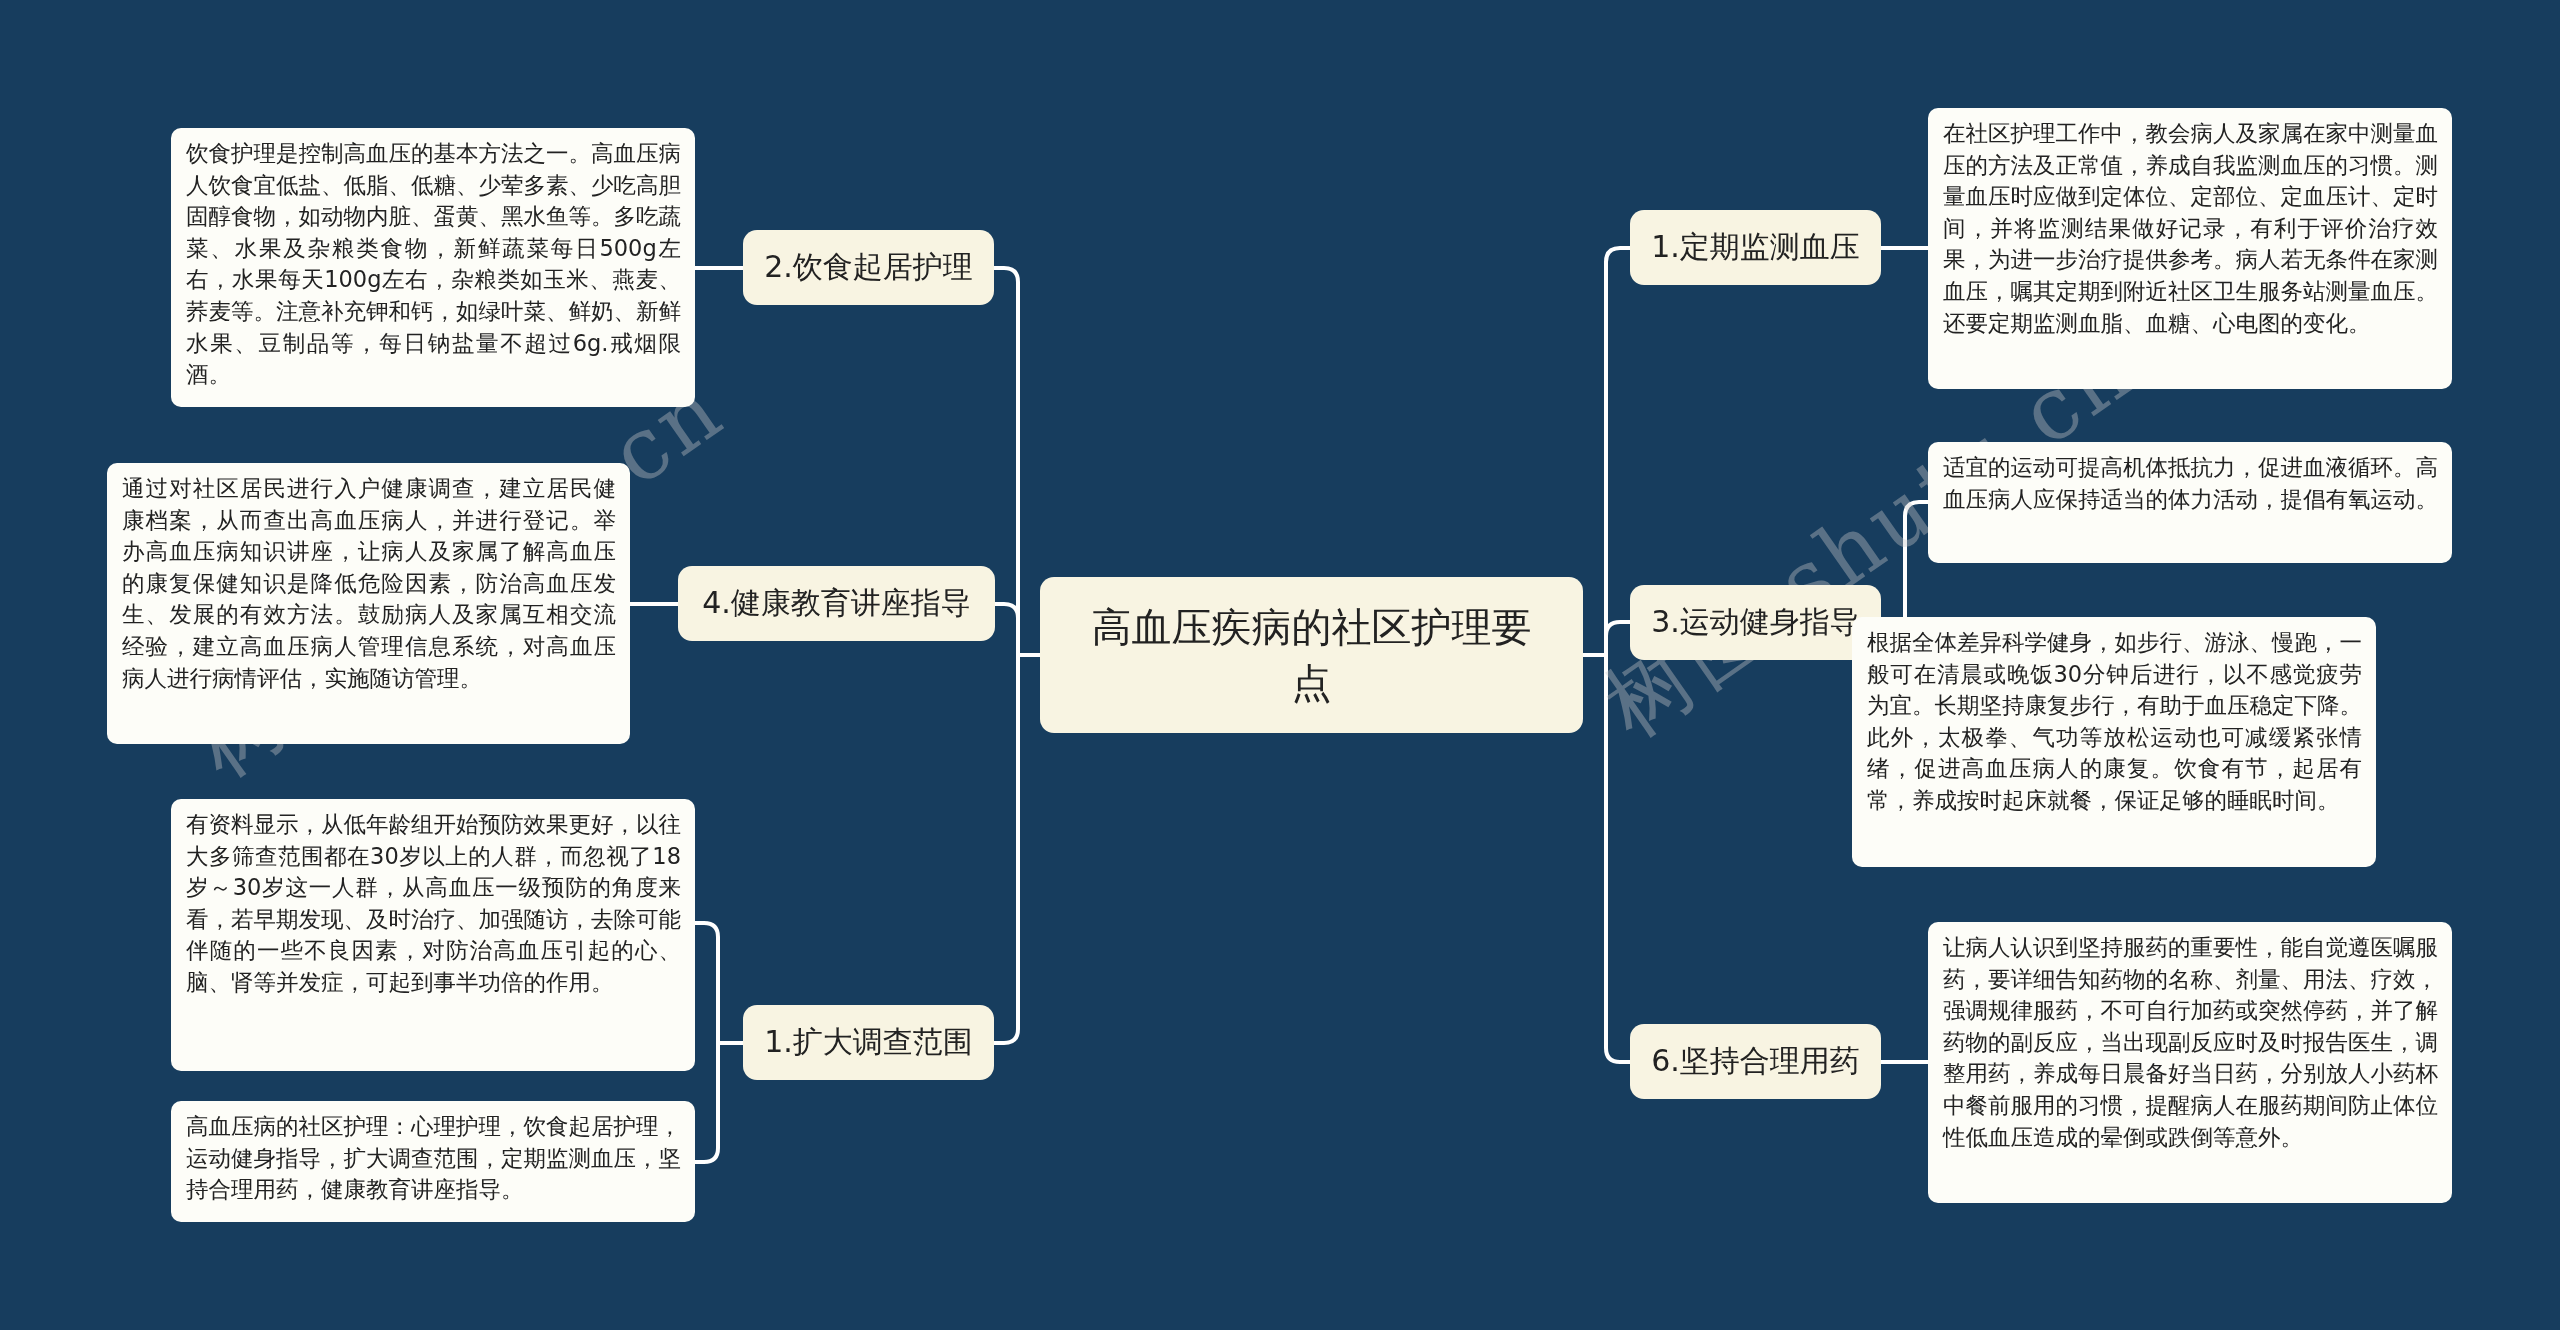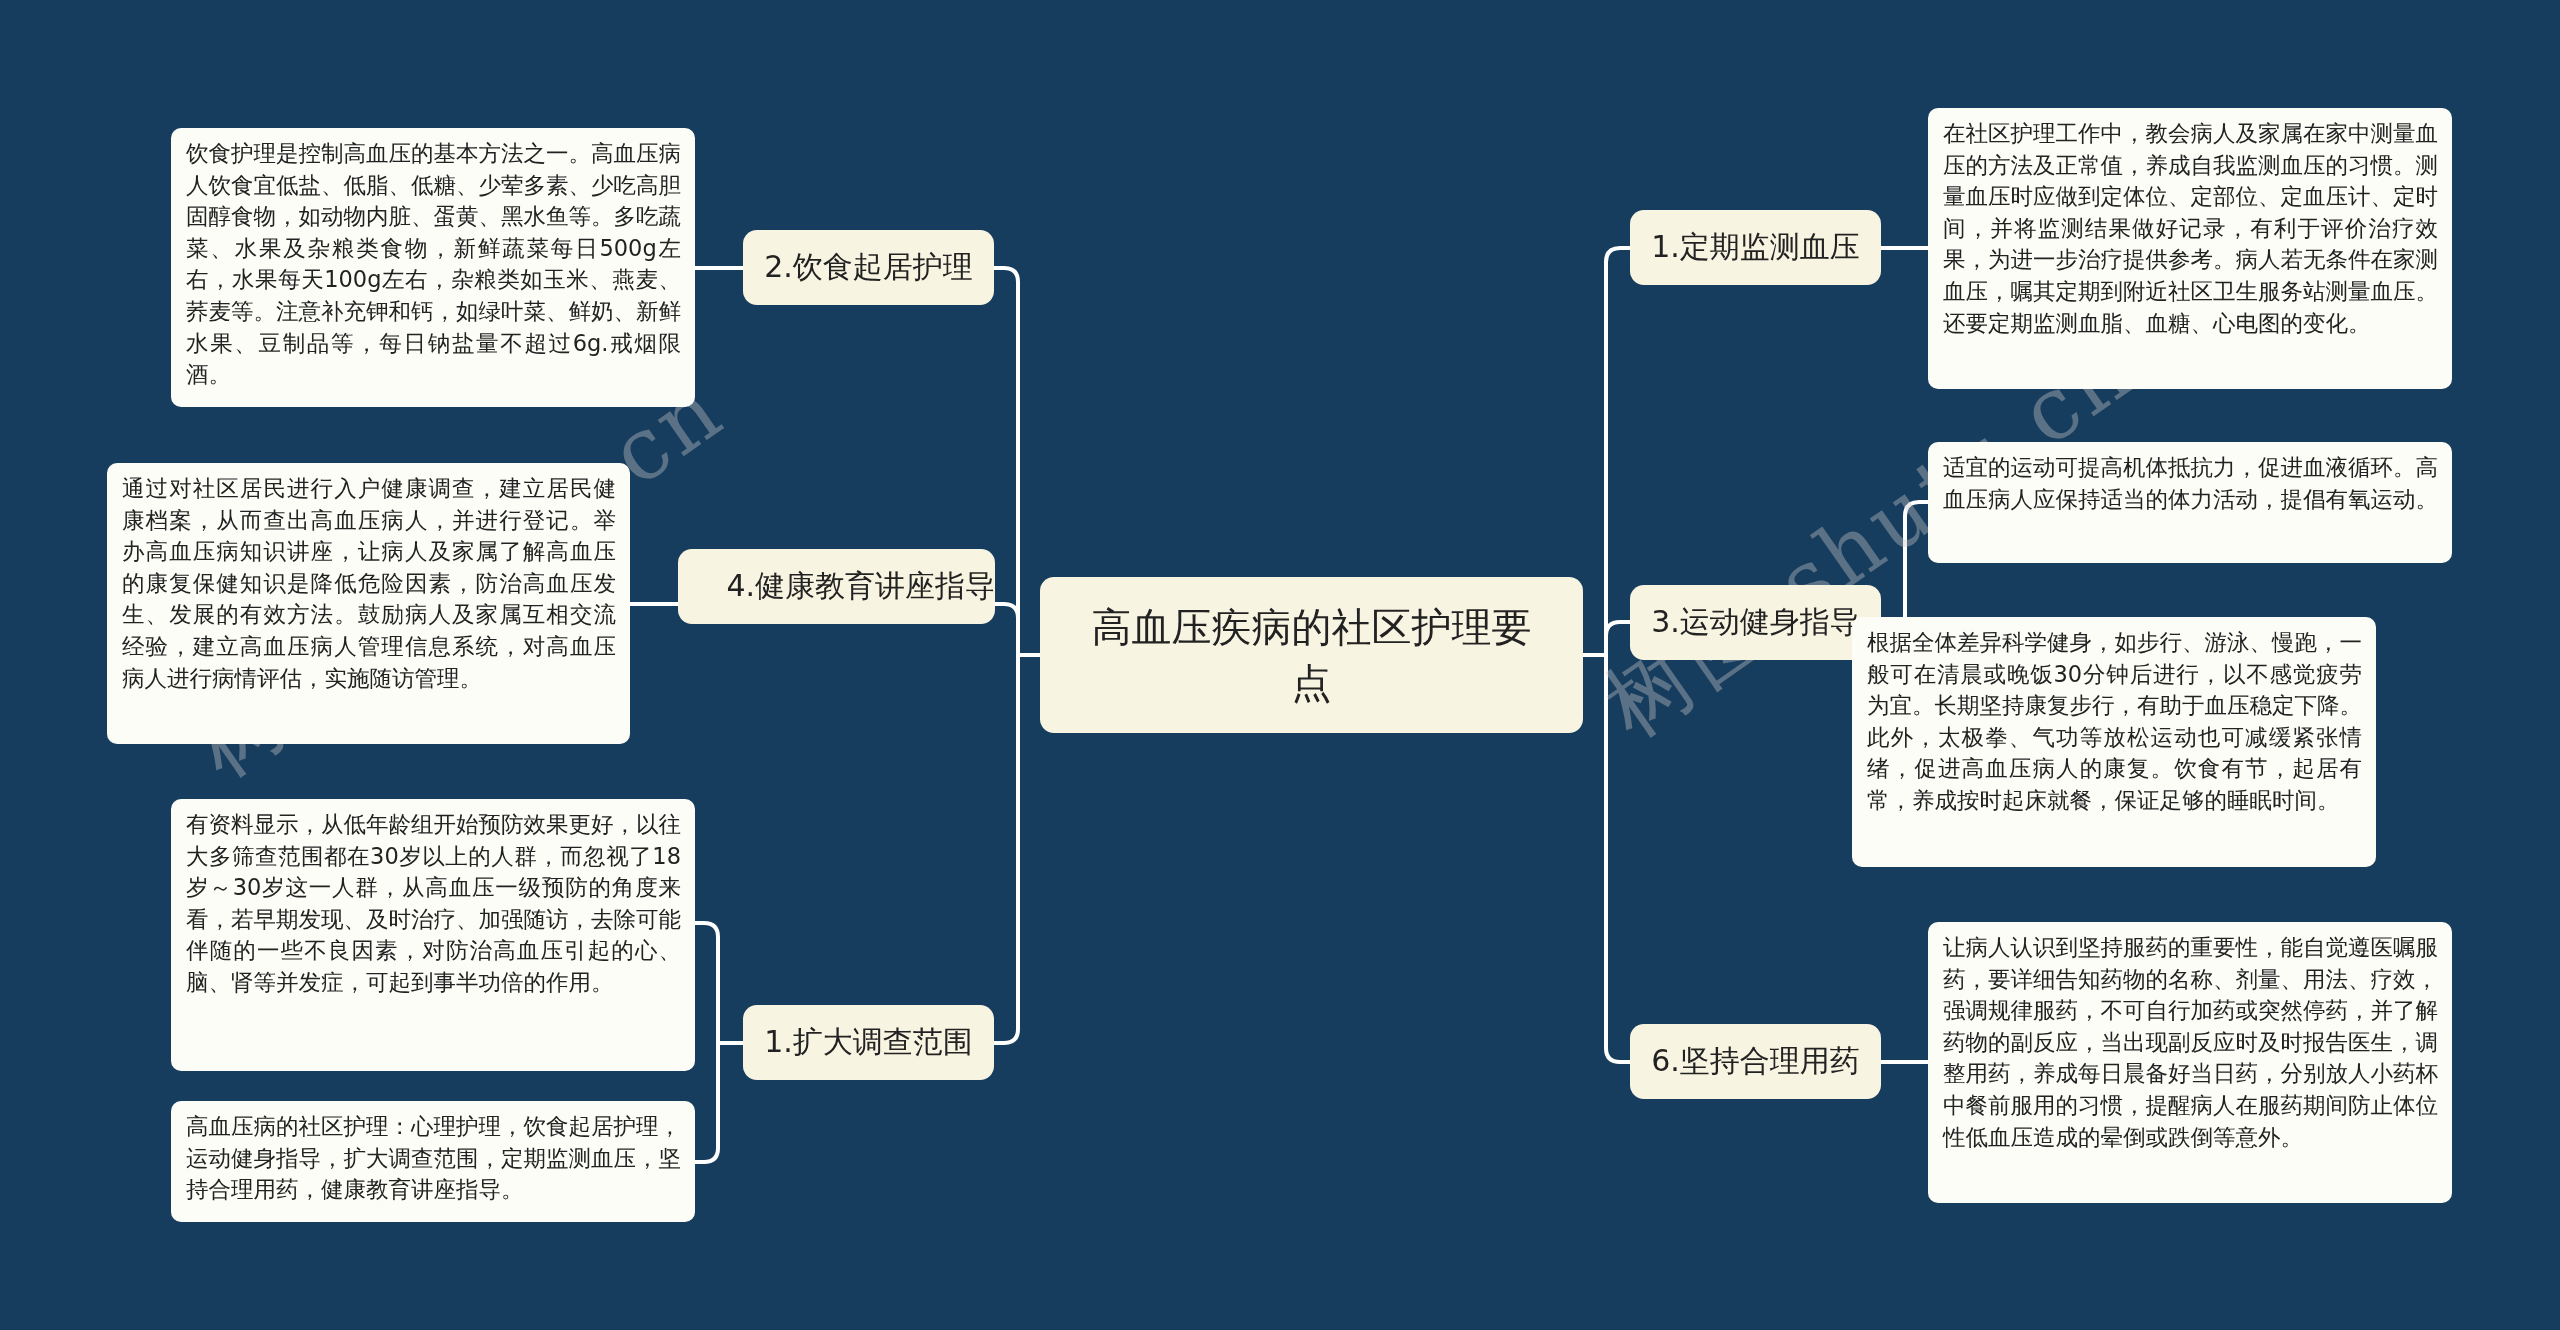--- a/index.html
+++ b/index.html
@@ -53,21 +53,21 @@
 <div class="watermark" style="left:150px; top:520px;">树图 shutu.cn</div>
 <div class="watermark" style="left:1560px; top:480px;">树图 shutu.cn</div>
 
 <div class="node center">
   <span>高血压疾病的社区护理要点</span>
 </div>
 
 <div class="node branch" style="left:743px; top:230px; width:251px;">
   <span>2.饮食起居护理</span>
 </div>
-<div class="node branch" style="left:678px; top:549px; width:317px;justify-content:flex-end;">
+<div class="node branch" style="left:678px; top:566px; width:317px;">
   <span>4.健康教育讲座指导</span>
 </div>
 <div class="node branch" style="left:743px; top:1005px; width:251px;">
   <span>1.扩大调查范围</span>
 </div>
 
 <div class="node branch" style="left:1630px; top:210px; width:251px;">
   <span>1.定期监测血压</span>
 </div>
 <div class="node branch" style="left:1630px; top:585px; width:251px;">

